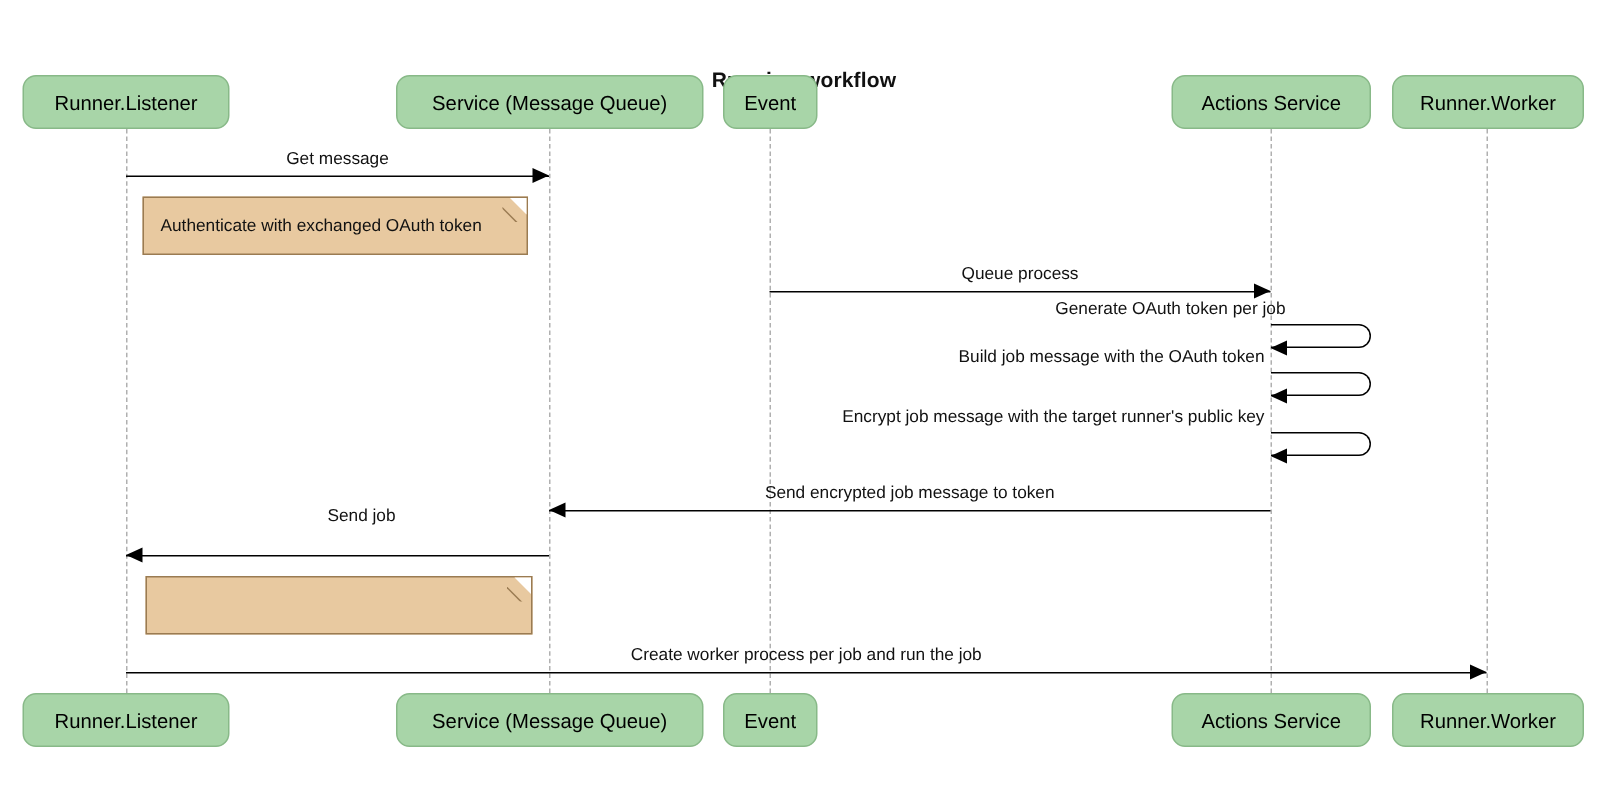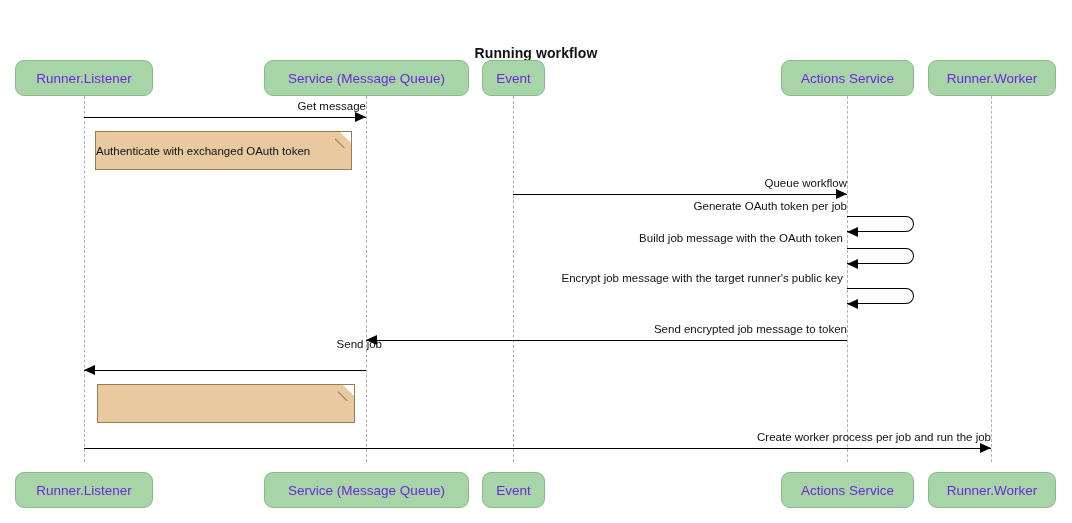--- a/index.html
+++ b/index.html
@@ -47,24 +47,23 @@
     position: absolute;
     height: 36px;
     border: 1px solid #88b988;
     border-radius: 9px;
     background: #a8d5a8;
     display: flex;
     align-items: center;
     justify-content: center;
     box-sizing: border-box;
     font-size: 13.5px;
-    color: #6d28d9;
+    color: #000000;
     white-space: nowrap;
     padding: 0 6px;
-    margin-top: 10px;
   }
 
   
   .msg {
     position: absolute;
     height: 0;
     border-top: 1.6px solid #000000;
   }
   .arrowhead {
     position: absolute;
@@ -81,21 +80,21 @@
   }
 
   .msg-label {
     position: absolute;
     font-size: 11.5px;
     color: #111111;
     white-space: nowrap;
     text-align: center;
   }
   .msg-label.centered {
-    text-align: right;
+    text-align: center;
   }
   .msg-label.rightaligned {
     text-align: right;
   }
 
   
   .selfloop {
     position: absolute;
     box-sizing: border-box;
     border: 1.6px solid #000000;
@@ -108,20 +107,21 @@
   .note {
     position: absolute;
     box-sizing: border-box;
     background: #e8c9a0;
     border: 1px solid #9a7murder;
     border: 1px solid #9a7b52;
     display: flex;
     align-items: center;
     font-size: 11.5px;
     color: #111111;
+    padding-left: 11px;
     white-space: nowrap;
   }
   .note-fold {
     position: absolute;
     width: 0;
     height: 0;
     top: 0;
     right: 0;
     border-left: 11px solid transparent;
     border-top: 11px solid #ffffff;
@@ -159,35 +159,35 @@
       <div class="lifeline" style="left: 513px; top: 86px; height: 376px; border-left-color: rgb(176, 176, 176);"></div>
       <div class="lifeline" style="left: 847px; top: 86px; height: 376px; border-left-color: rgb(176, 176, 176);"></div>
       <div class="lifeline" style="left: 991px; top: 86px; height: 376px; border-left-color: rgb(176, 176, 176);"></div>
     </div>
   <div id="messages-layer">
       <div class="msg" style="left: 84px; width: 282px; top: 117px; border-top-color: rgb(0, 0, 0);"></div>
       <div class="arrowhead right" style="top: 112px; left: 355px;"></div>
       <div class="msg-label centered" style="left: 84px; width: 282px; top: 100px; color: rgb(17, 17, 17);">Get message</div>
       <div class="msg" style="left: 513px; width: 334px; top: 194px; border-top-color: rgb(0, 0, 0);"></div>
       <div class="arrowhead right" style="top: 189px; left: 836px;"></div>
-      <div class="msg-label centered" style="left: 513px; width: 334px; top: 177px; color: rgb(17, 17, 17);">Queue workflow</div>
+      <div class="msg-label centered" style="left: 513px; width: 334px; top: 177px; color: rgb(17, 17, 17);">Queue process</div>
       <div class="msg" style="left: 366px; width: 481px; top: 340px; border-top-color: rgb(0, 0, 0);"></div>
       <div class="arrowhead left" style="top: 335px; left: 366px;"></div>
       <div class="msg-label centered" style="left: 366px; width: 481px; top: 323px; color: rgb(17, 17, 17);">Send encrypted job message to token</div>
       <div class="msg" style="left: 84px; width: 282px; top: 370px; border-top-color: rgb(0, 0, 0);"></div>
       <div class="arrowhead left" style="top: 365px; left: 84px;"></div>
       <div class="msg-label centered" style="left: 84px; width: 282px; top: 338px; color: rgb(17, 17, 17); margin-left: 16px;">Send job</div>
       <div class="msg" style="left: 84px; width: 907px; top: 448px; border-top-color: rgb(0, 0, 0);"></div>
       <div class="arrowhead right" style="top: 443px; left: 980px;"></div>
       <div class="msg-label centered" style="left: 84px; width: 907px; top: 431px; color: rgb(17, 17, 17);">Create worker process per job and run the job</div>
     </div>
   <div id="selfloops-layer">
       <div class="selfloop" style="left: 847px; top: 216px; width: 67px; height: 16px; border-top-color: rgb(0, 0, 0); border-right-color: rgb(0, 0, 0); border-bottom-color: rgb(0, 0, 0); border-left: none;"></div>
       <div class="arrowhead left" style="left: 847px; top: 227px;"></div>
-      <div class="msg-label rightaligned" style="left: 4px; width: 843px; top: 200px; color: rgb(17, 17, 17);">Generate OAuth token per job</div>
+      <div class="msg-label rightaligned" style="left: 14px; width: 843px; top: 200px; color: rgb(17, 17, 17);">Generate OAuth token per job</div>
       <div class="selfloop" style="left: 847px; top: 248px; width: 67px; height: 16px; border-top-color: rgb(0, 0, 0); border-right-color: rgb(0, 0, 0); border-bottom-color: rgb(0, 0, 0); border-left: none;"></div>
       <div class="arrowhead left" style="left: 847px; top: 259px;"></div>
       <div class="msg-label rightaligned" style="left: 0px; width: 843px; top: 232px; color: rgb(17, 17, 17);">Build job message with the OAuth token</div>
       <div class="selfloop" style="left: 847px; top: 288px; width: 67px; height: 16px; border-top-color: rgb(0, 0, 0); border-right-color: rgb(0, 0, 0); border-bottom-color: rgb(0, 0, 0); border-left: none;"></div>
       <div class="arrowhead left" style="left: 847px; top: 299px;"></div>
       <div class="msg-label rightaligned" style="left: 0px; width: 843px; top: 272px; color: rgb(17, 17, 17);">Encrypt job message with the target runner's public key</div>
     </div>
   <div id="notes-layer">
       <div class="note" style="left: 95px; top: 131px; width: 257px; height: 39px; background: rgb(232, 201, 160); border-color: rgb(154, 123, 82);">
         <span>Authenticate with exchanged OAuth token</span>

